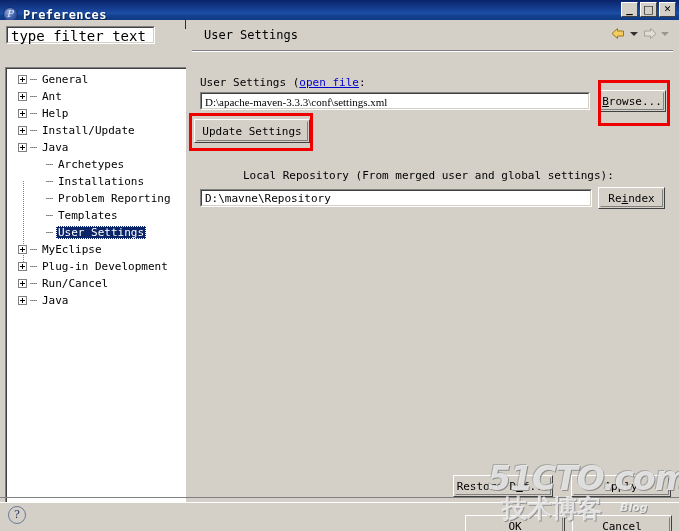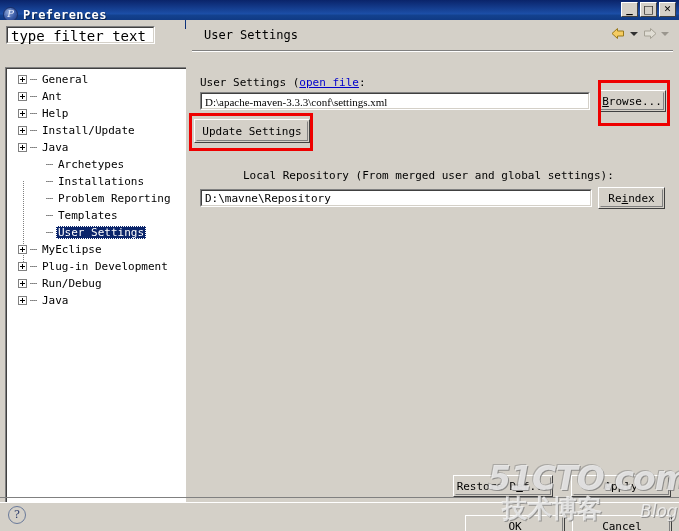--- a/index.html
+++ b/index.html
@@ -393,27 +393,26 @@
     left: 14px; top: 33px;
     font-size: 25px;
     font-weight: bold;
     color: rgba(243,243,243,0.80);
     text-shadow: 1px 1px 0 rgba(120,120,120,0.7);
     white-space: nowrap;
   }
   #wm-blog {
     position: absolute;
     left: 132px; top: 42px;
-    font-size: 17px;
-    font-weight: normal;
+    font-size: 11px;
+    font-weight: bold;
     font-style: italic;
     color: rgba(243,243,243,0.82);
     text-shadow: 1px 1px 0 rgba(120,120,120,0.7);
     white-space: nowrap;
-    margin-left: 20px;
   }
 </style>
 </head>
 <body>
 
 <div id="window">
 
   <div id="titlebar">
     <div id="title-icon"></div>
     <div id="title-text">Preferences</div>
@@ -506,21 +505,21 @@
 
         <div class="tree-row lvl0">
           <span class="tw plus"></span>
           <span class="tdot"></span>
           <span class="tlabel">Plug-in Development</span>
         </div>
 
         <div class="tree-row lvl0">
           <span class="tw plus"></span>
           <span class="tdot"></span>
-          <span class="tlabel">Run/Debug</span>
+          <span class="tlabel">Run/Cancel</span>
         </div>
 
         <div class="tree-row lvl0">
           <span class="tw plus"></span>
           <span class="tdot"></span>
           <span class="tlabel">Java</span>
         </div>
 
       </div>
     </div>

